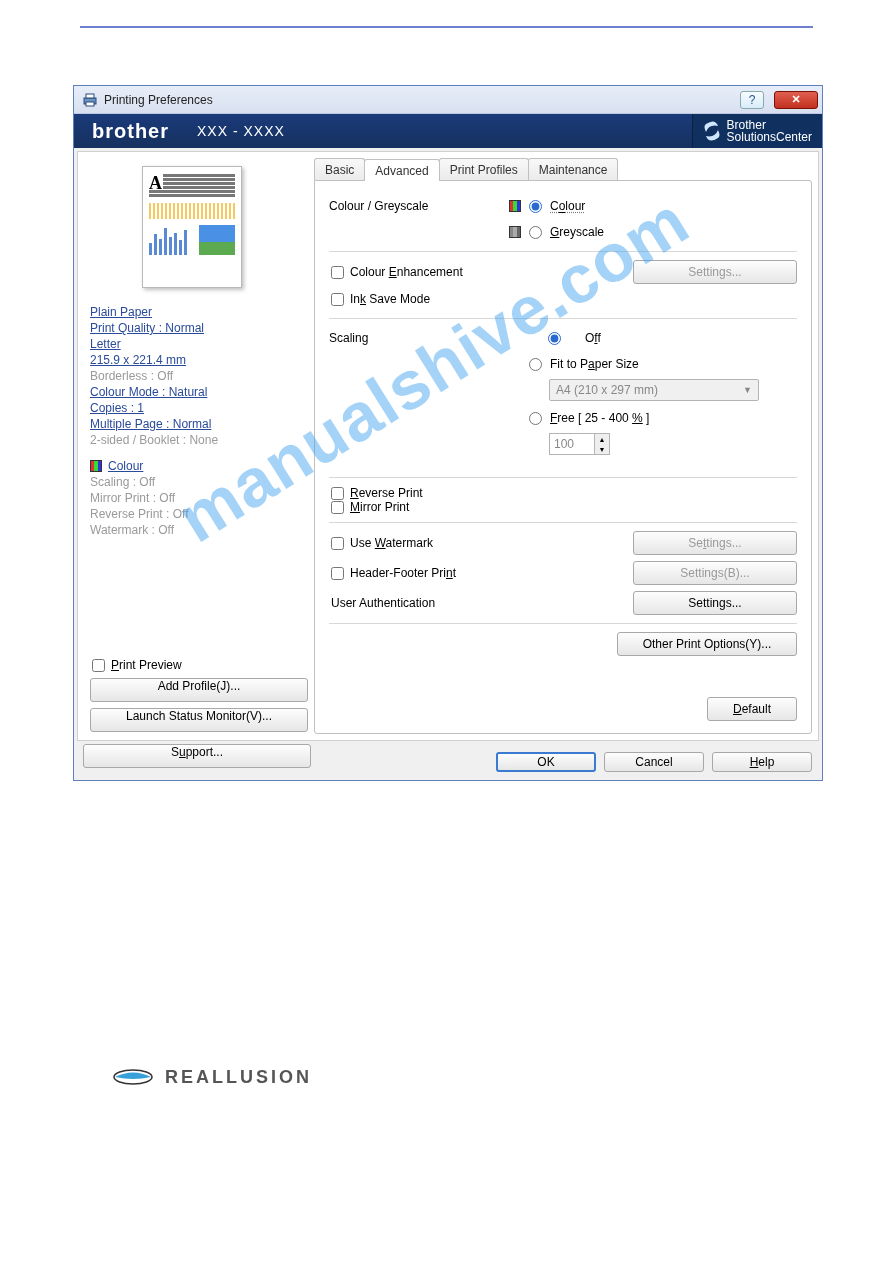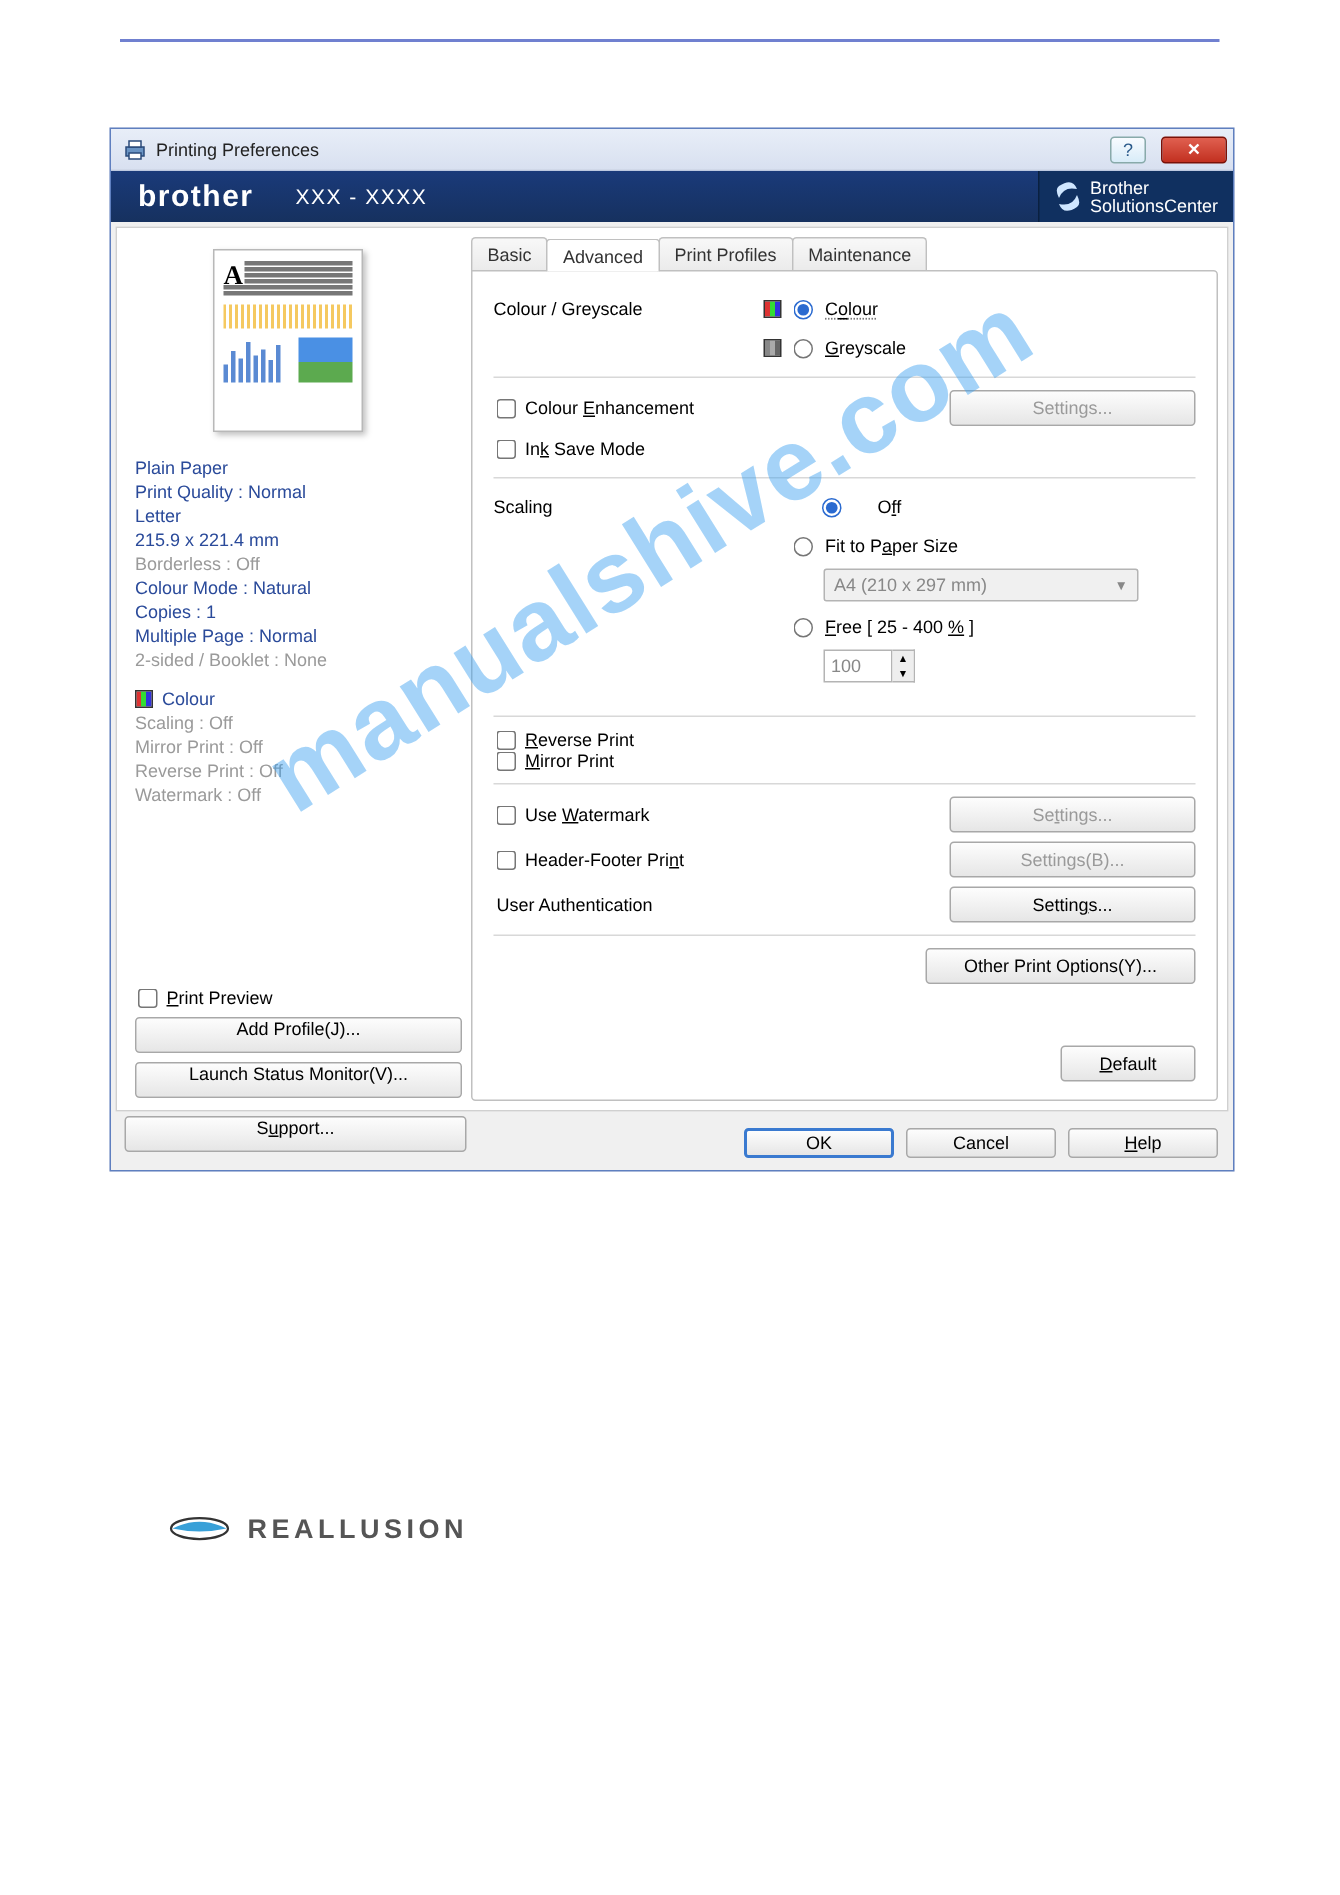--- a/index.html
+++ b/index.html
@@ -40,21 +40,21 @@
   }
   .preview .pline { height:3px; background:#777; margin:1px 0 1px 14px;}
   .preview .pA { float:left; width:16px; height:16px; font-weight:bold; font-family: "Times New Roman",serif; font-size:18px;}
   .preview .ylw { clear:both; height:16px; background:repeating-linear-gradient(to right,#f5c960 0 2px,#fff 2px 4px); margin:6px 0;}
   .preview .bars { display:flex; gap:2px; height:30px; align-items:flex-end;}
   .preview .bar { width:3px; background:#5a8ad3;}
   .preview .thumb { width:36px; height:30px; background:linear-gradient(#4a90e4 0 55%,#5caa4f 55% 100%); margin-left:auto; }
   .preview .btm { display:flex; gap:4px; }
 
   .summary { font-size:12px; line-height:16px; }
-  .summary .blue { color:#2a4a9a; }
+  .summary .blue { color:#2a4a9a;text-decoration:underline; }
   .summary .grey { color:#9a9a9a; }
   .summary .row { display:flex; align-items:center; gap:6px;}
   .rgb-sq { width:12px; height:12px; display:inline-block; border:1px solid #333;
     background: linear-gradient(to right, #d33 0 33%, #3d3 33% 66%, #33d 66% 100%); }
 
   .left-bottom { margin-top:auto; display:flex; flex-direction:column; gap:6px; padding-bottom:2px;}
   .chk { display:flex; align-items:center; gap:6px; padding-left:2px;}
   .chk input { width:13px; height:13px; }
   .wbtn {
     height:24px; border:1px solid #a8a8a8; border-radius:3px;
@@ -97,21 +97,21 @@
 
   .bottom-btns { display:flex; gap:8px; justify-content:flex-end; padding:8px 10px 8px 0; }
   .bottom-btns .rbtn { width:100px; height:20px; }
   .bottom-btns .ok { border-color:#3a7ad0; border-width:2px; }
 
   .watermark {
     position:absolute; left:140px; top:330px; font-size:68px; font-weight:bold;
     color:#3aa0f0; opacity:0.45; transform:rotate(-32deg); pointer-events:none; z-index:5;
     letter-spacing:1px; font-family: Arial, sans-serif;
   }
-  .reallusion { position:absolute; left:113px; top:1008px; display:flex; align-items:center; gap:12px;}
+  .reallusion { position:absolute; left:113px; top:1066px; display:flex; align-items:center; gap:12px;}
   .rl-logo { width:40px; height:22px; }
   .rl-logo svg { width:40px; height:22px; }
   .rl-text { font-family: Arial,sans-serif; font-size:18px; letter-spacing:3px; color:#555; font-weight:600;}
   .ul { text-decoration: underline; }
 </style>
 </head>
 <body>
 
 <div class="hr-top"></div>
 

